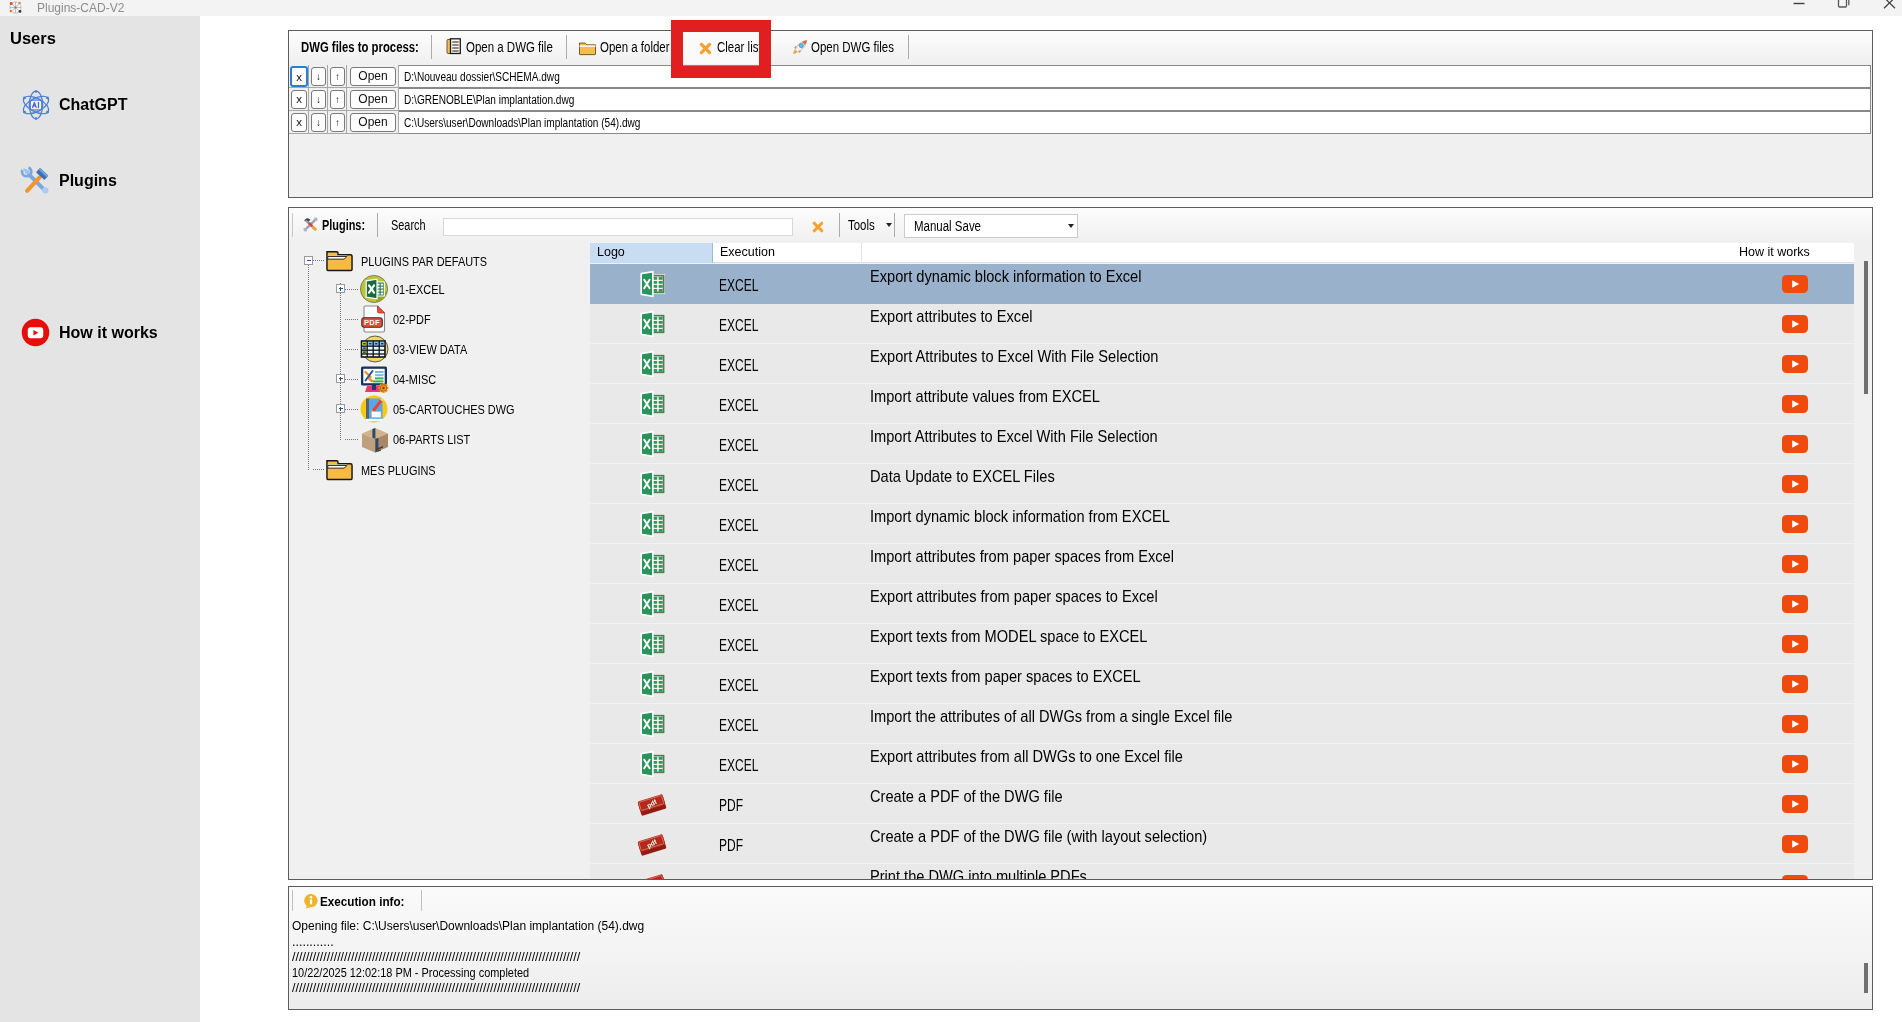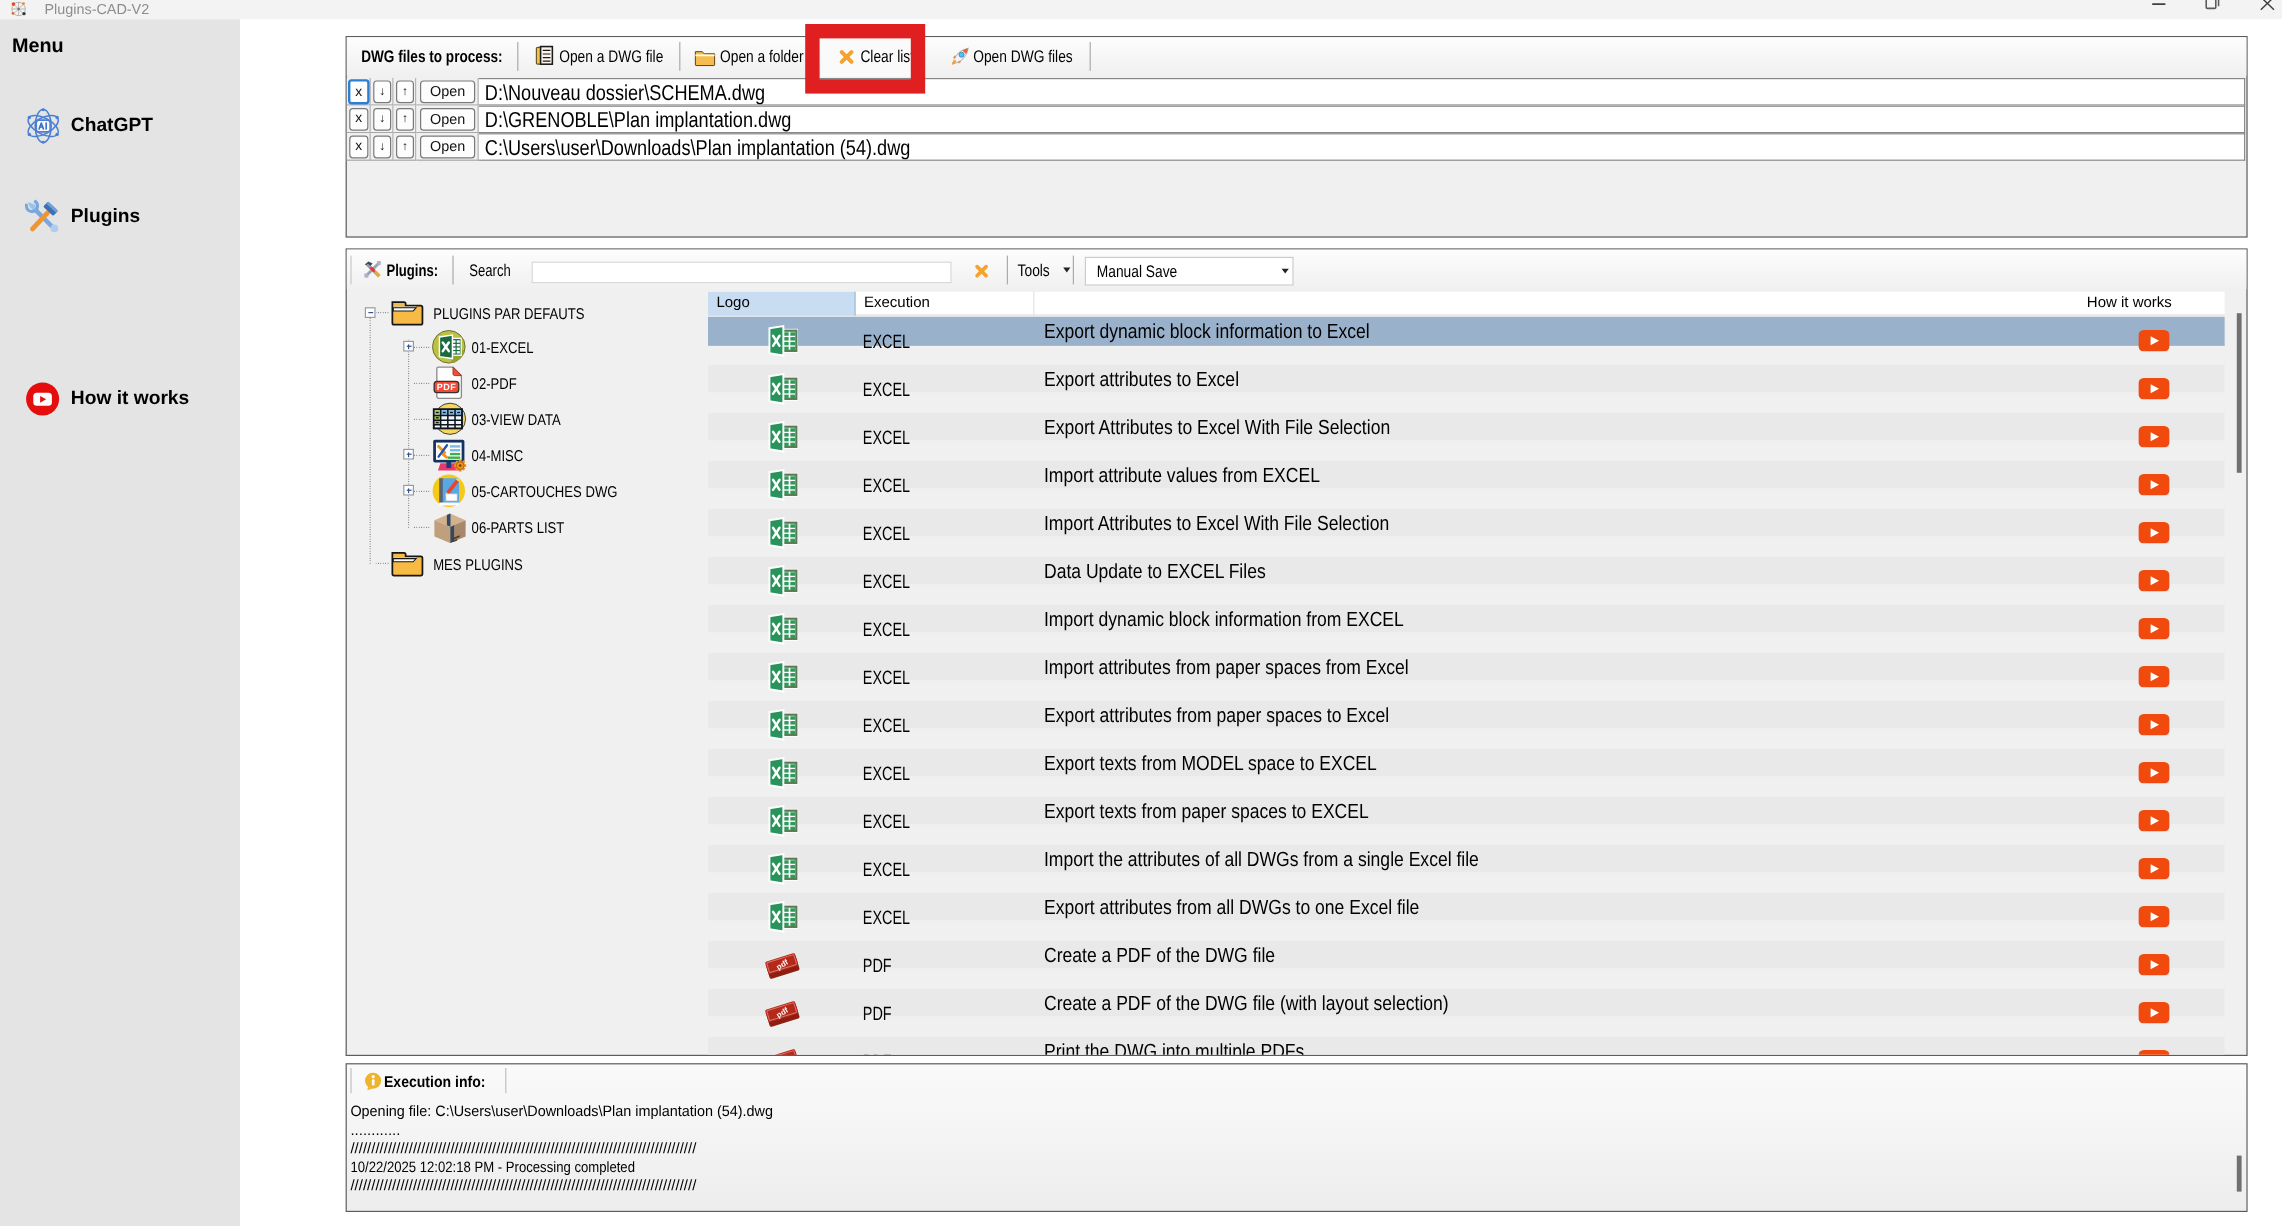--- a/index.html
+++ b/index.html
@@ -16,31 +16,31 @@
 .tbar { position:absolute; left:0; top:0; right:0; background:linear-gradient(#fdfdfd,#f0f0f0); }
 .sep { position:absolute; width:1px; background:#ababab; }
 .tbtxt { position:absolute; font-size:14px; line-height:16px; white-space:nowrap; }
 .sx78{transform:scaleX(0.78);transform-origin:0 50%;}
 .sx81{transform:scaleX(0.81);transform-origin:0 50%;}
 .sx82{transform:scaleX(0.82);transform-origin:0 50%;}
 .bold { font-weight:bold; }
 .frow { position:absolute; left:0; width:1583px; height:23px; }
 .fc { position:absolute; top:0; height:23px; border-right:1px solid #a8a8a8; border-bottom:1px solid #a8a8a8; background:#f0f0f0; }
 .btn { position:absolute; top:1.5px; height:19px; background:#fdfdfd; border:1px solid #7a7a7a; border-radius:3px; font-size:11.5px; text-align:center; color:#111; }
-.pathcell { position:absolute; top:0; height:23px; background:#fff; border:1px solid #888; border-left:none; font-size:18px; line-height:22px; padding-left:5px; white-space:nowrap; overflow:hidden; }
+.pathcell { position:absolute; top:0; height:23px; background:#fff; border:1px solid #888; border-left:none; font-size:12px; line-height:22px; padding-left:5px; white-space:nowrap; overflow:hidden; }
 .pathcell span{display:inline-block;transform:scaleX(0.84);transform-origin:0 50%;}
 .treetxt { position:absolute; font-size:13px; line-height:15px; white-space:nowrap; transform:scaleX(0.84); transform-origin:0 50%; }
 .exp { position:absolute; width:9px; height:9px; border:1px solid #9a9a9a; background:#fff; }
 .eh { position:absolute; left:1.5px; top:3px; width:4px; height:1.4px; background:#2e5496; }
 .ev { position:absolute; left:2.8px; top:1.5px; width:1.4px; height:4px; background:#2e5496; }
 .dotv { position:absolute; width:1px; background-image:linear-gradient(#777 1px, transparent 1px); background-size:1px 2px; }
 .doth { position:absolute; height:1px; background-image:linear-gradient(90deg,#777 1px, transparent 1px); background-size:2px 1px; }
 .thead { position:absolute; background:#fff; font-size:12.5px; }
 .thc { position:absolute; top:0; height:20px; line-height:19px; border-right:1px solid #e3e3e3; padding-left:7px; }
-.trow { position:absolute; left:0; width:1264px; height:24px; background:#e9e9e9; border-bottom:1px solid #f2f2f2; }
+.trow { position:absolute; left:0; width:1264px; height:40px; background:#e9e9e9; border-bottom:1px solid #f2f2f2; }
 .trow.sel { background:#9ab1cb; border-bottom:1px solid #9ab1cb; }
 .cat { position:absolute; left:129px; top:13px; font-size:16px; transform:scaleX(0.75); transform-origin:0 0; }
 .nm { position:absolute; left:280px; top:3px; font-size:17px; transform:scaleX(0.86); transform-origin:0 0; white-space:nowrap; }
 .logo { position:absolute; left:48px; top:6px; }
 .ytb { position:absolute; left:1192px; top:11px; }
 .loglines { position:absolute; font-size:12.5px; line-height:15.4px; white-space:pre; }
 </style></head><body>
 
 <div id="titlebar">
 <div class="abs" style="left:8px;top:0"><svg width="15" height="15" viewBox="0 0 15 15">
@@ -59,21 +59,21 @@
 </svg></div>
 <div id="title">Plugins-CAD-V2</div>
 <svg width="130" height="16" viewBox="0 0 130 16" style="position:absolute;right:0;top:0">
 <line x1="21.5" y1="3.5" x2="32.5" y2="3.5" stroke="#3f3f3f" stroke-width="1.4"></line>
 <rect x="66.5" y="-1.5" width="8" height="8.5" rx="1" fill="none" stroke="#5a5a5a" stroke-width="1.3"></rect>
 <path d="M76.8,-1 L76.8,5.2" stroke="#5a5a5a" stroke-width="1.3" fill="none"></path>
 <path d="M112,-2.5 L123,8.2 M123,-2.5 L112,8.2" stroke="#3f3f3f" stroke-width="1.2"></path>
 </svg>
 </div>
 <div id="sidebar">
-<div class="menu-label">Menu</div>
+<div class="menu-label">Users</div>
 <div class="sbitem" style="top:69px">
 <div class="ic" style="top:4px"><svg width="32" height="32" viewBox="0 0 36 36">
 <g fill="none" stroke="#4a7fd4" stroke-width="1.4">
 <ellipse cx="18" cy="18" rx="15.5" ry="7.5" transform="rotate(-28 18 18)"></ellipse>
 <ellipse cx="18" cy="18" rx="15.5" ry="7.5" transform="rotate(28 18 18)"></ellipse>
 <ellipse cx="18" cy="18" rx="15.5" ry="7.5" transform="rotate(90 18 18)"></ellipse>
 </g>
 <g fill="#4a7fd4">
             <circle cx="5" cy="10" r="1.6"></circle>
             <circle cx="31" cy="10" r="1.6"></circle>

